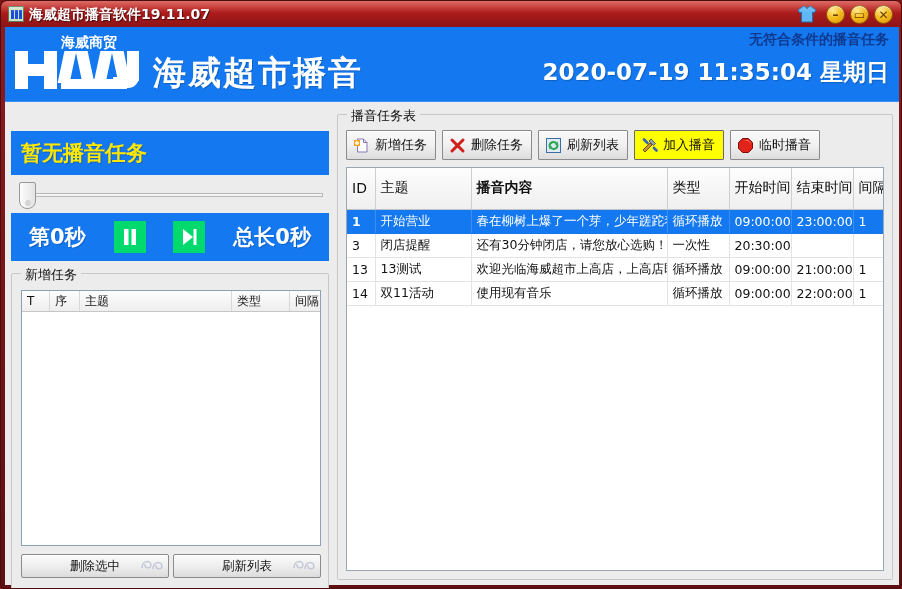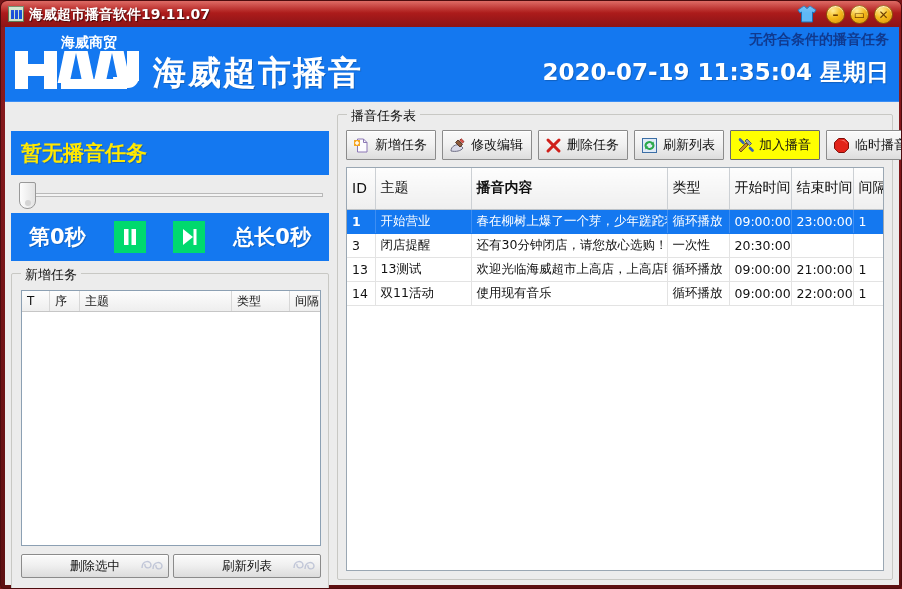--- a/index.html
+++ b/index.html
@@ -406,28 +406,20 @@
           <svg class="ic" viewBox="0 0 17 17">
             <path d="M4.5 2 h6 l3.5 3.5 V15 h-9.5 Z" fill="#fdfcff" stroke="#8b77b5" stroke-width="1"></path>
             <path d="M10.5 2 v3.5 h3.5" fill="none" stroke="#8b77b5" stroke-width="1"></path>
             <rect x="1" y="3" width="6" height="6" fill="#f5a623"></rect>
             <rect x="3.3" y="4" width="1.4" height="4" fill="#ffffff"></rect>
             <rect x="2" y="5.3" width="4" height="1.4" fill="#ffffff"></rect>
           </svg>
           <span>新增任务</span>
         </div>
 
-        <div class="tbtn">
-          <svg class="ic" viewBox="0 0 17 17">
-            <path d="M2 14 C2 9, 7 7, 11 8 L14 11 C12 14, 7 15, 2 14 Z" fill="#d9d9e8" stroke="#6f6f85" stroke-width="1"></path>
-            <path d="M9 3 L13.5 7.5 L11 10 L6.5 5.5 Z" fill="#8c5a3c" stroke="#4d3122" stroke-width=".9"></path>
-            <path d="M12.2 1.8 L15 4.6 L13.5 6.1 L10.7 3.3 Z" fill="#e8554d" stroke="#8c2a25" stroke-width=".9"></path>
-          </svg>
-          <span>修改编辑</span>
-        </div>
 
         <div class="tbtn">
           <svg class="ic" viewBox="0 0 17 17">
             <path d="M3 3 L14 14" stroke="#d0201b" stroke-width="3" stroke-linecap="round"></path>
             <path d="M14 3 L3 14" stroke="#d0201b" stroke-width="3" stroke-linecap="round"></path>
           </svg>
           <span>删除任务</span>
         </div>
 
         <div class="tbtn">

